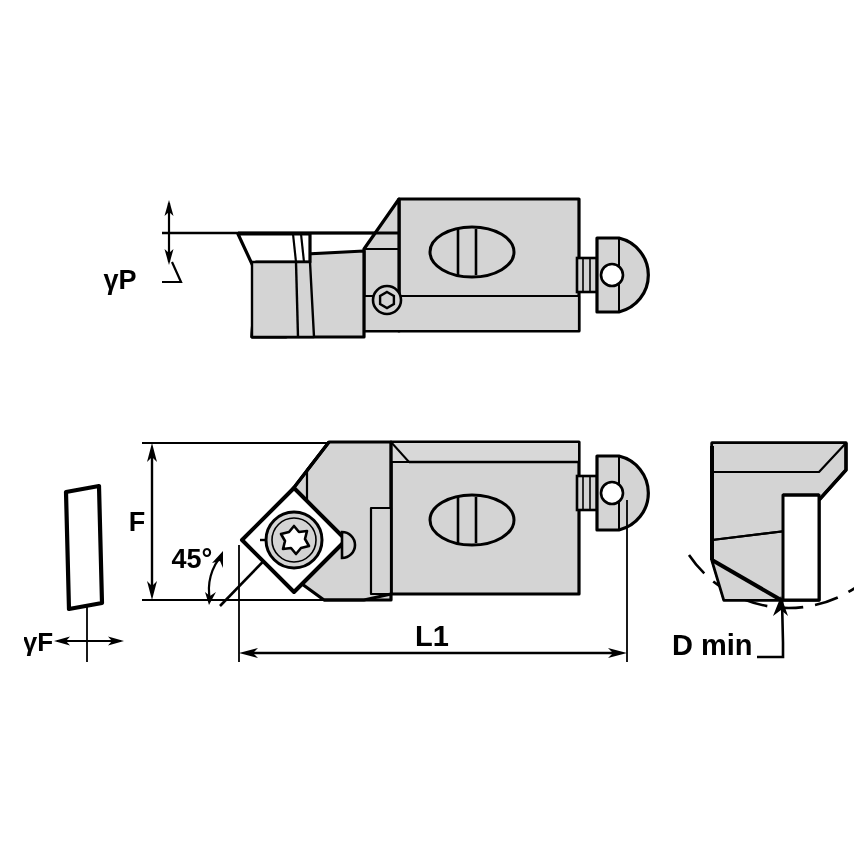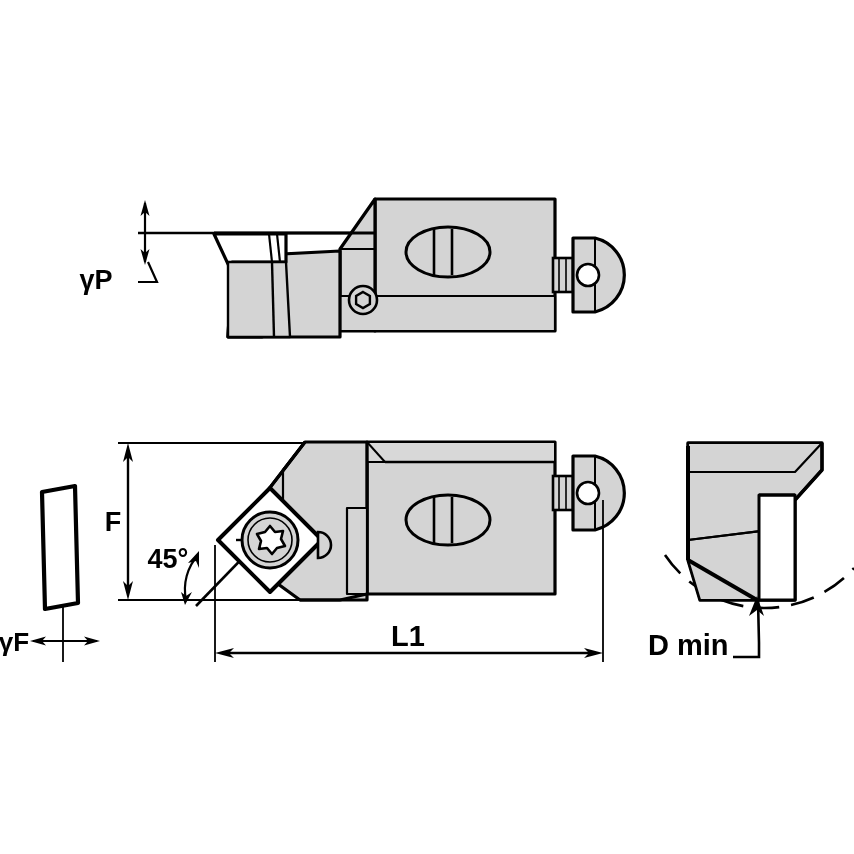--- a/index.html
+++ b/index.html
@@ -11,20 +11,21 @@
     width: 854px;
     height: 854px;
     font-family: "Liberation Sans", sans-serif;
     overflow: hidden;
   }
   #drawing-root {
     position: relative;
     width: 788px;
     height: 854px;
     background: #ffffff;
+    margin-left: 24px;
   }
   svg#tech-drawing {
     display: block;
     width: 854px;
     height: 854px;
   }
   .dim-label {
     font-family: "Liberation Sans", sans-serif;
     font-weight: 700;
     fill: #000000;

